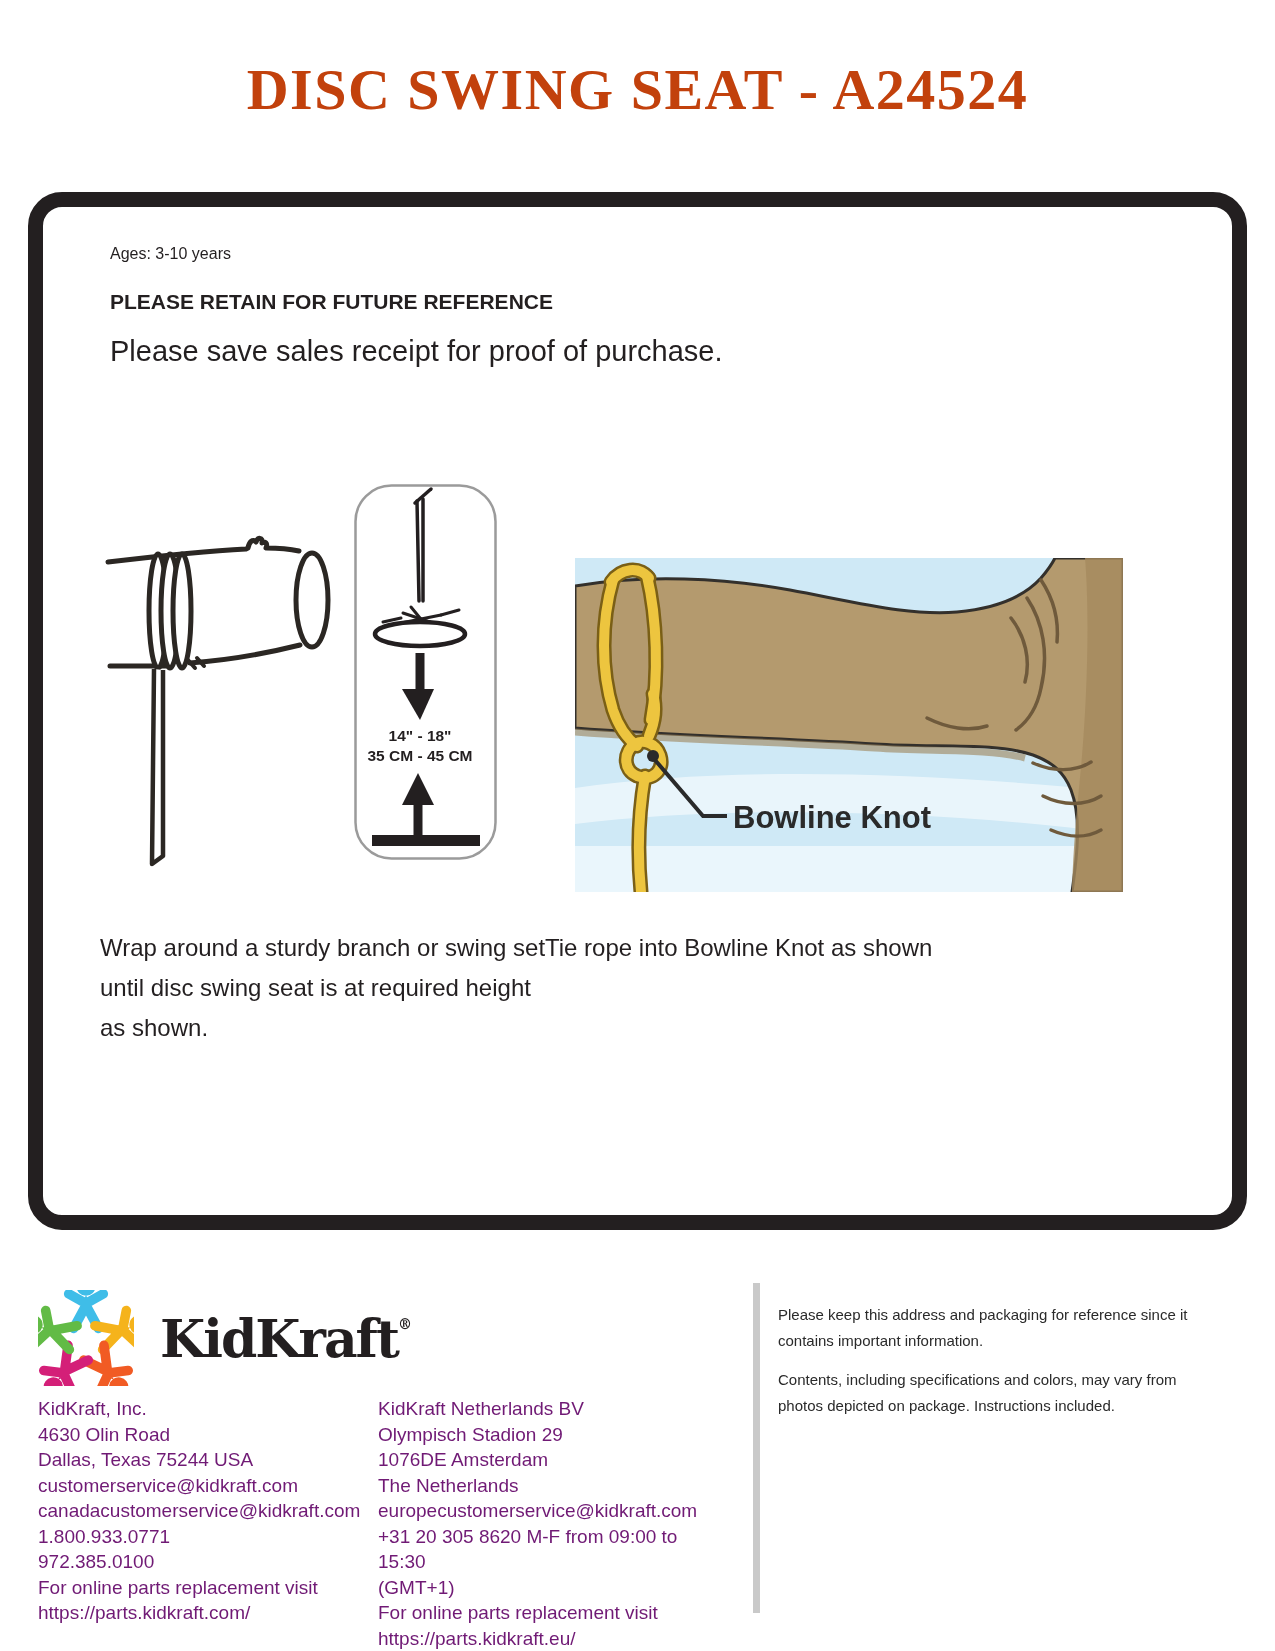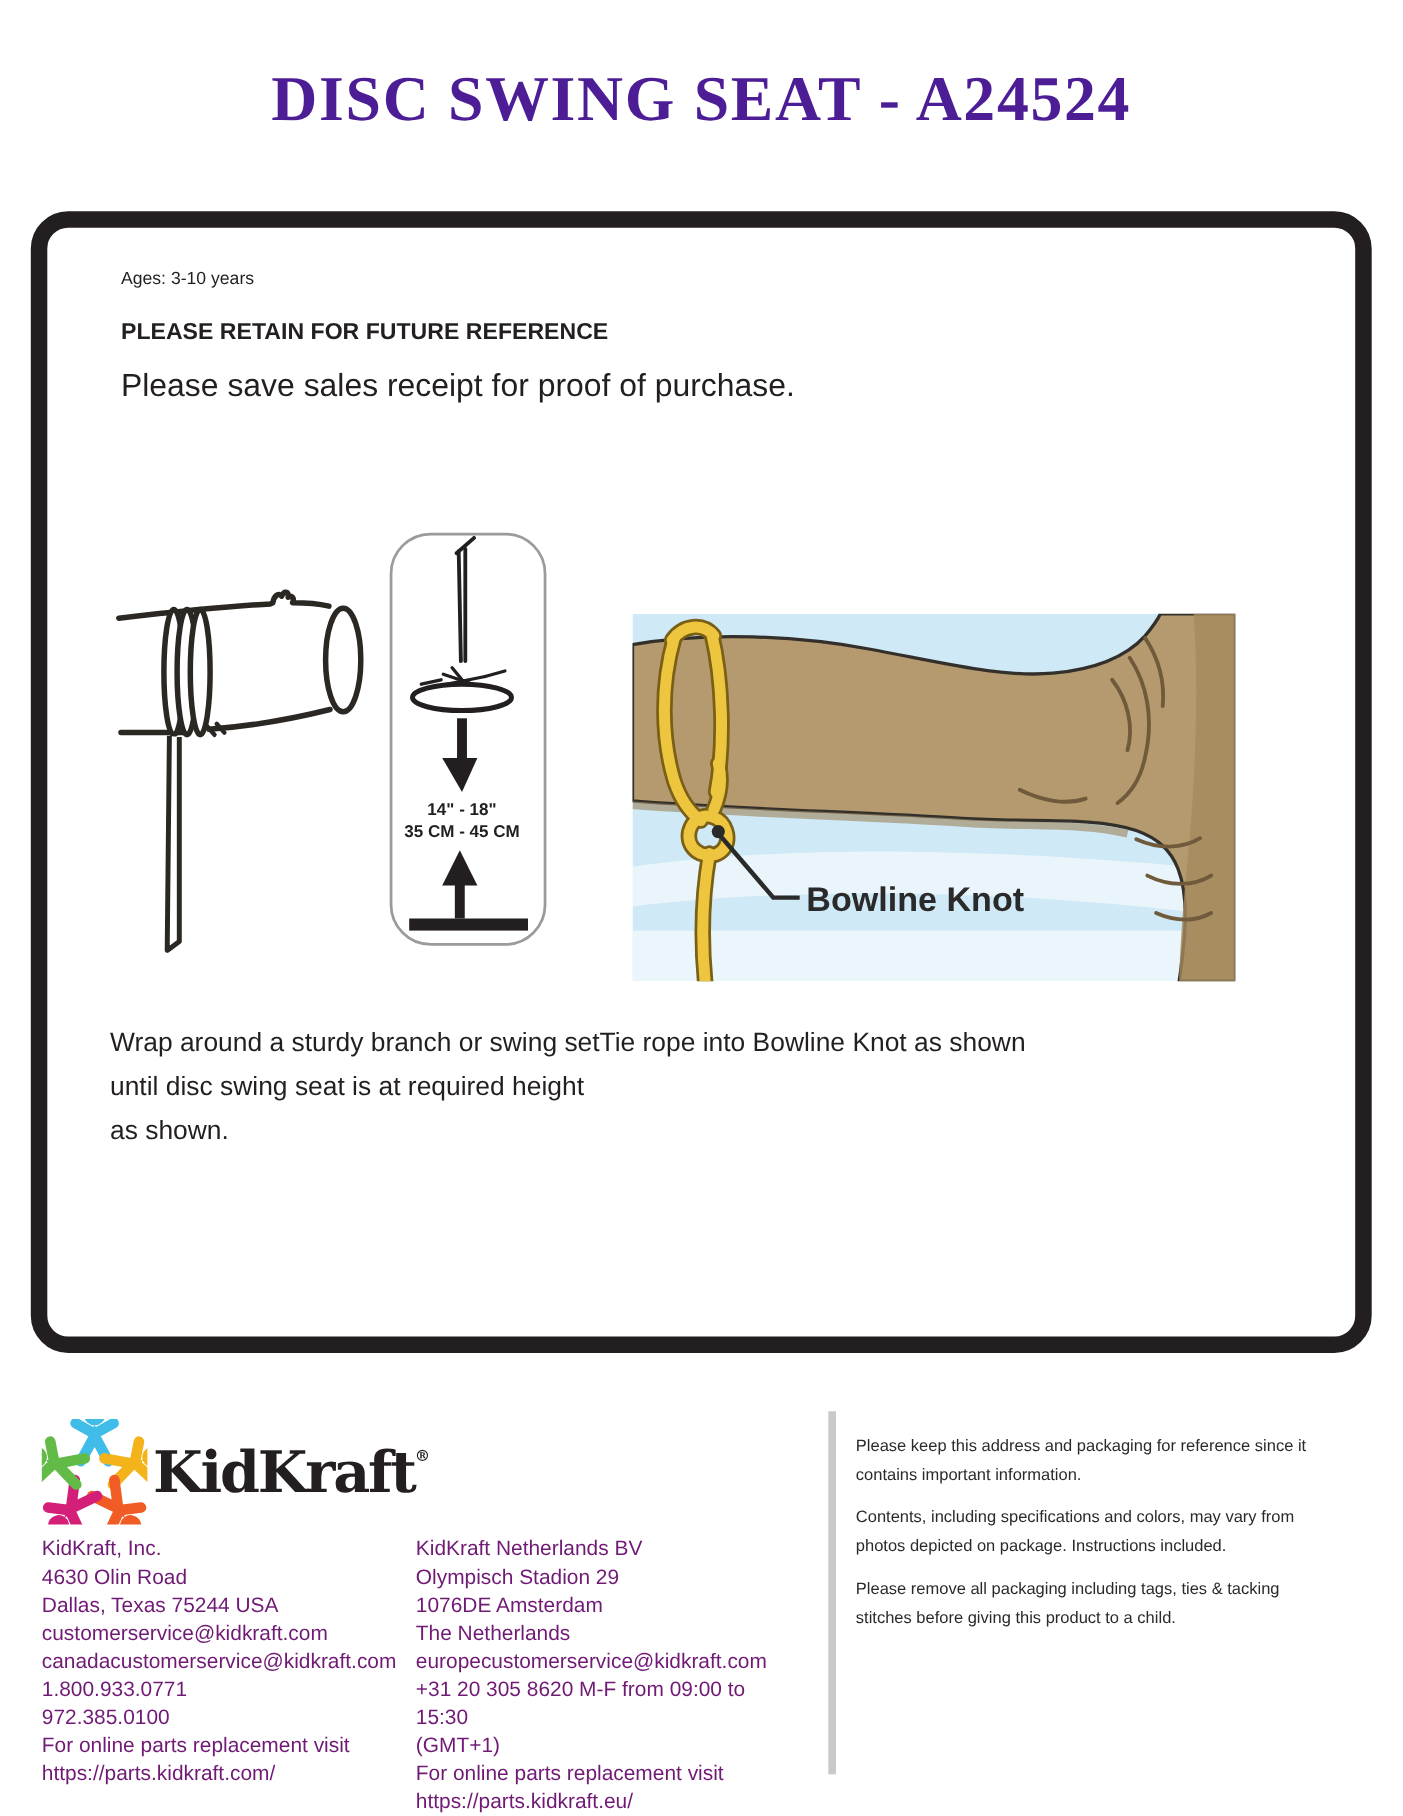--- a/index.html
+++ b/index.html
@@ -9,36 +9,36 @@
     background:#ffffff;
     font-family:"Liberation Sans", sans-serif;
     color:#231f20;
     overflow:hidden;
   }
   .title{
     position:absolute;left:0;top:56px;width:100%;
     text-align:center;
     font-family:"Liberation Serif", serif;
     font-weight:bold;font-size:58px;letter-spacing:1.5px;
-    color:#4c1d95;
+    color:#c2410c;
   }
   .main-box{
     position:absolute;left:28px;top:192px;width:1219px;height:1038px;
     border:15px solid #231f20;border-radius:34px;box-sizing:border-box;
     background:#ffffff;
   }
   .ages{position:absolute;left:110px;top:245px;font-size:16px;font-weight:normal;}
   .retain{position:absolute;left:110px;top:290px;font-size:21px;font-weight:bold;}
   .receipt{position:absolute;left:110px;top:335px;font-size:29px;}
   .illus{position:absolute;}
   .caption{position:absolute;font-size:24px;line-height:40px;}
   .caption.left{left:100px;top:928px;width:448px;}
   .caption.right{left:545px;top:928px;width:560px;}
 
-  .logo-row{position:absolute;left:38px;top:1290px;display:flex;align-items:center;gap:5px;height:96px;}
+  .logo-row{position:absolute;left:38px;top:1290px;display:flex;align-items:center;gap:26px;height:96px;}
   .wordmark{
     font-family:"DejaVu Serif", serif;font-weight:bold;
     font-size:52px;letter-spacing:-2px;color:#231f20;white-space:nowrap;
   }
   .wordmark sup{font-size:14px;letter-spacing:0;vertical-align:28px;}
   .addr{
     position:absolute;top:1396px;font-size:19px;line-height:25.5px;
     white-space:pre-line;color:#701a75;
   }
   .addr.us{left:38px;width:320px;}
@@ -192,16 +192,15 @@
 +31 20 305 8620 M-F from 09:00 to 15:30
 (GMT+1)
 For online parts replacement visit
 https://parts.kidkraft.eu/</div>
 
   <div class="footer-divider"></div>
 
   <div class="notes">
     <p>Please keep this address and packaging for reference since it contains important information.</p>
     <p>Contents, including specifications and colors, may vary from photos depicted on package. Instructions included.</p>
-    <p>Please remove all packaging including tags, ties &amp; tacking stitches before giving this product to a child.</p>
   </div>
 
 </div>
 
 </body></html>

